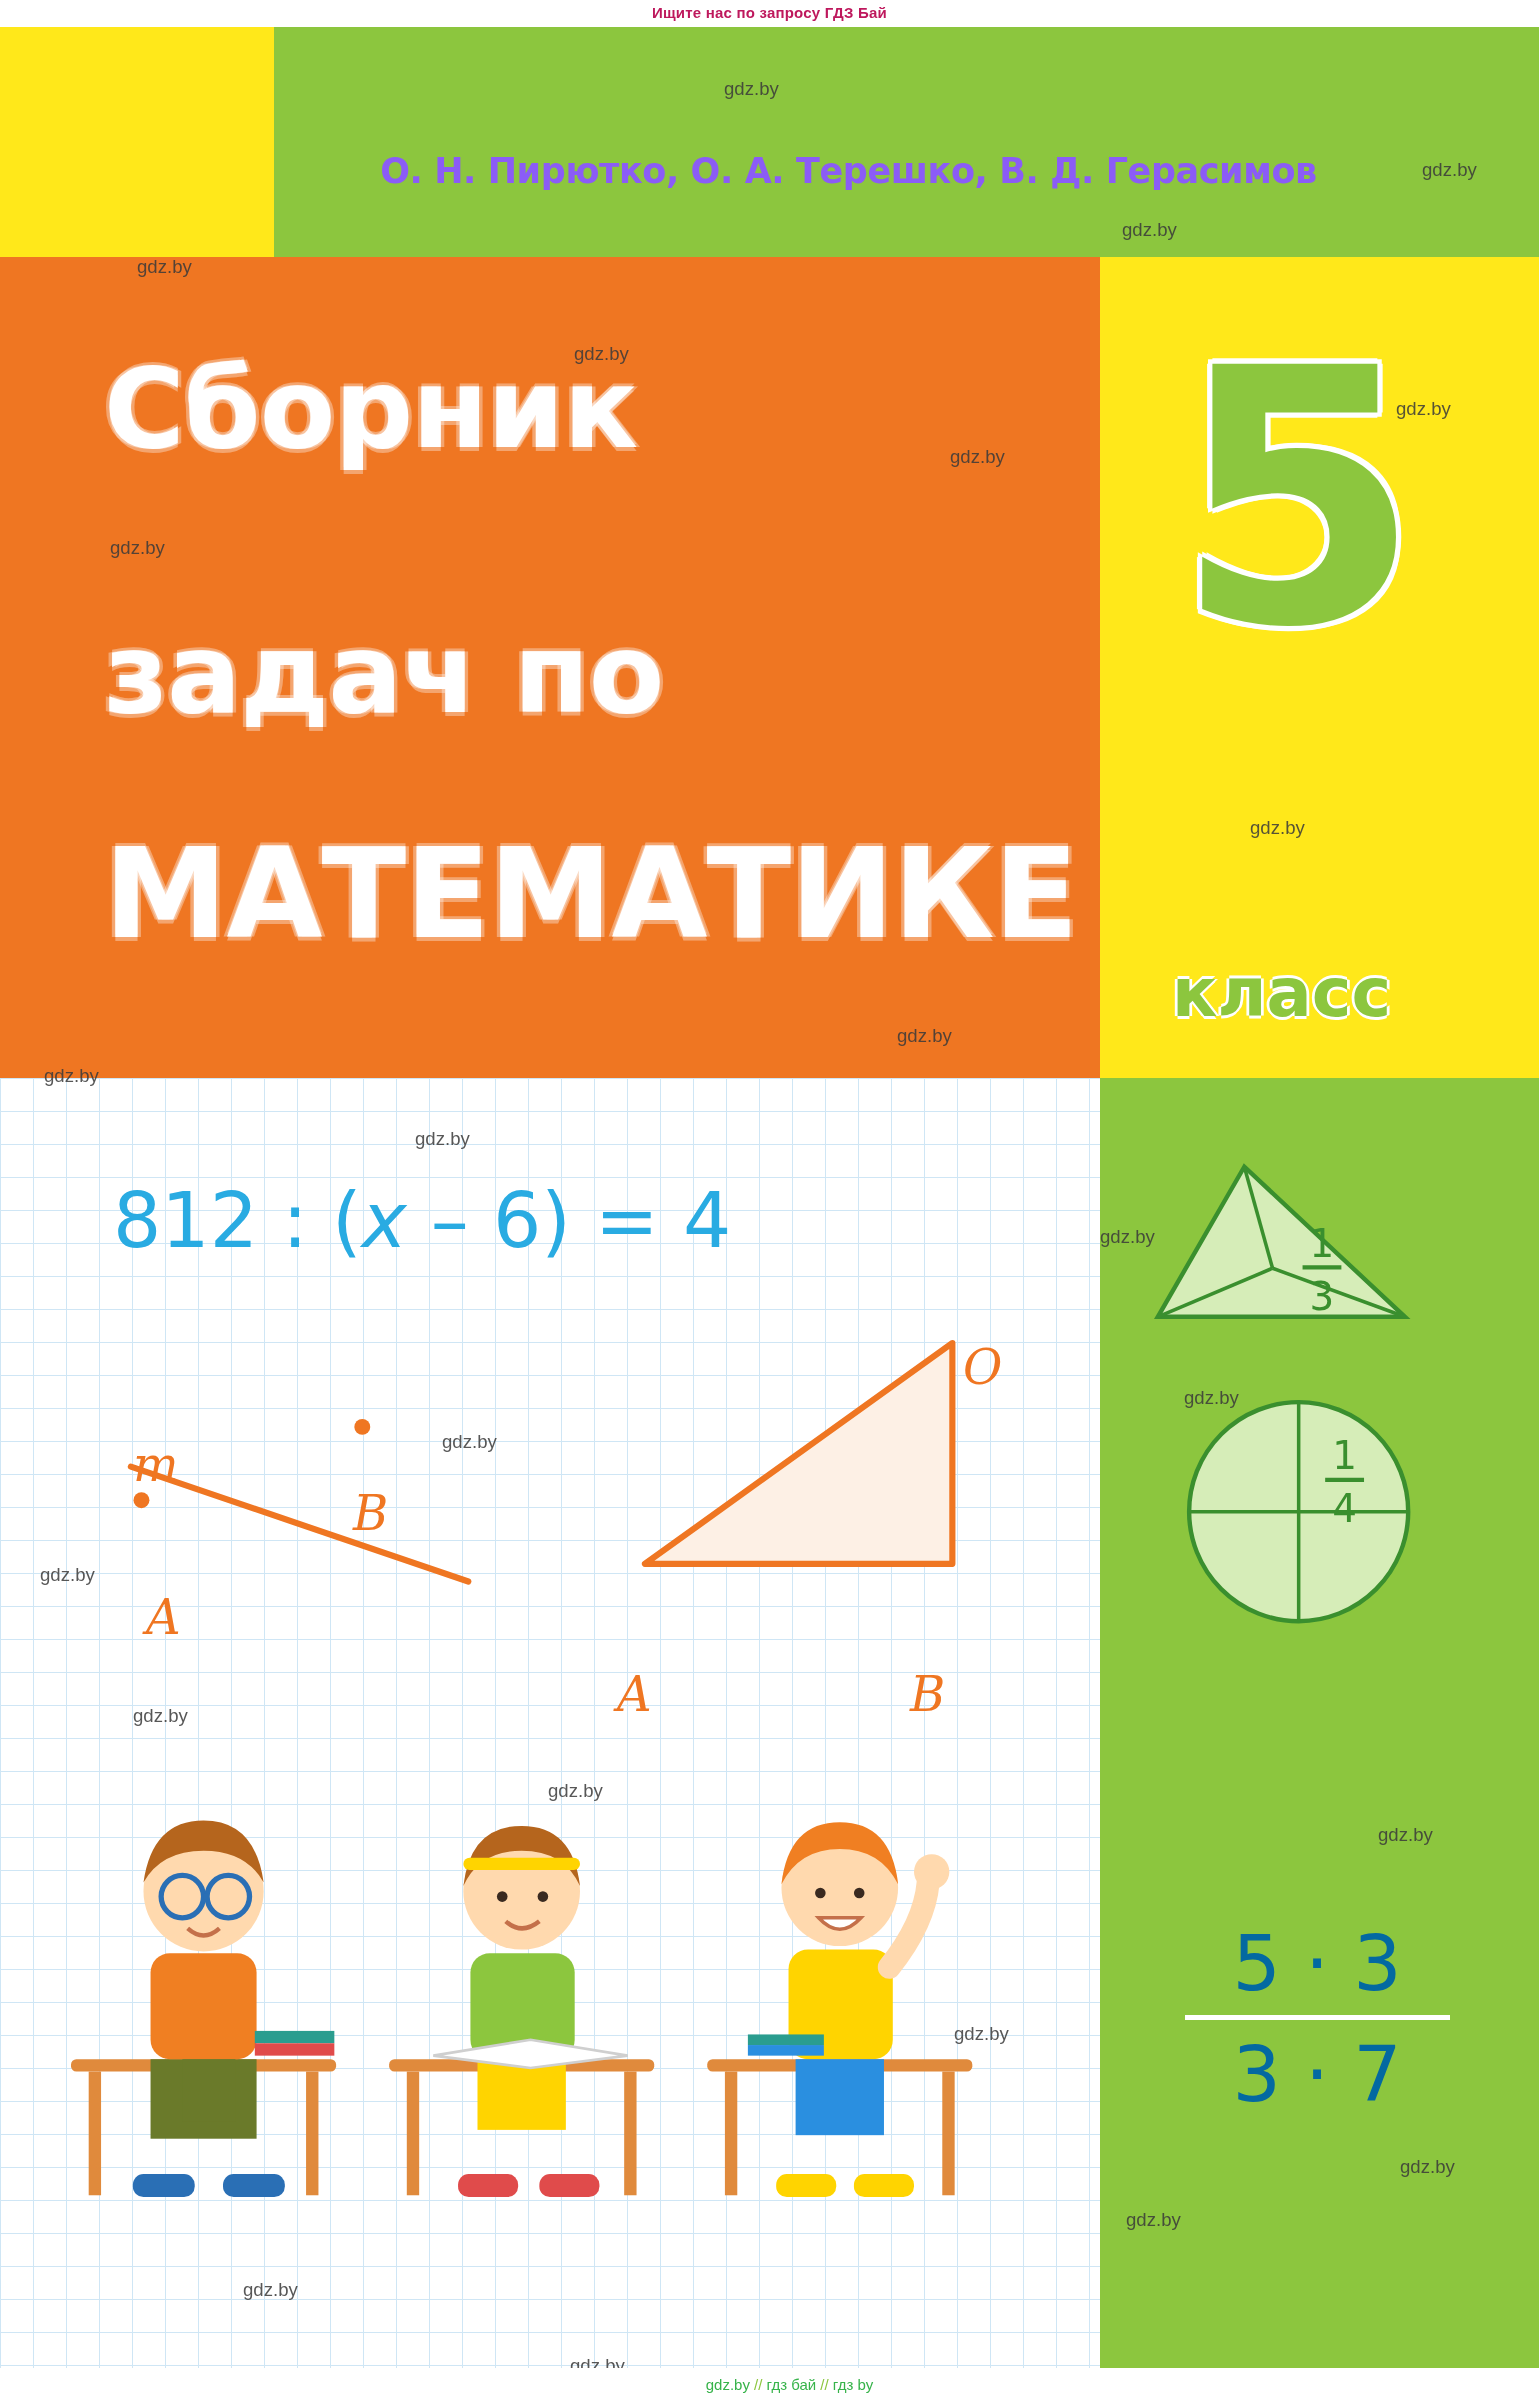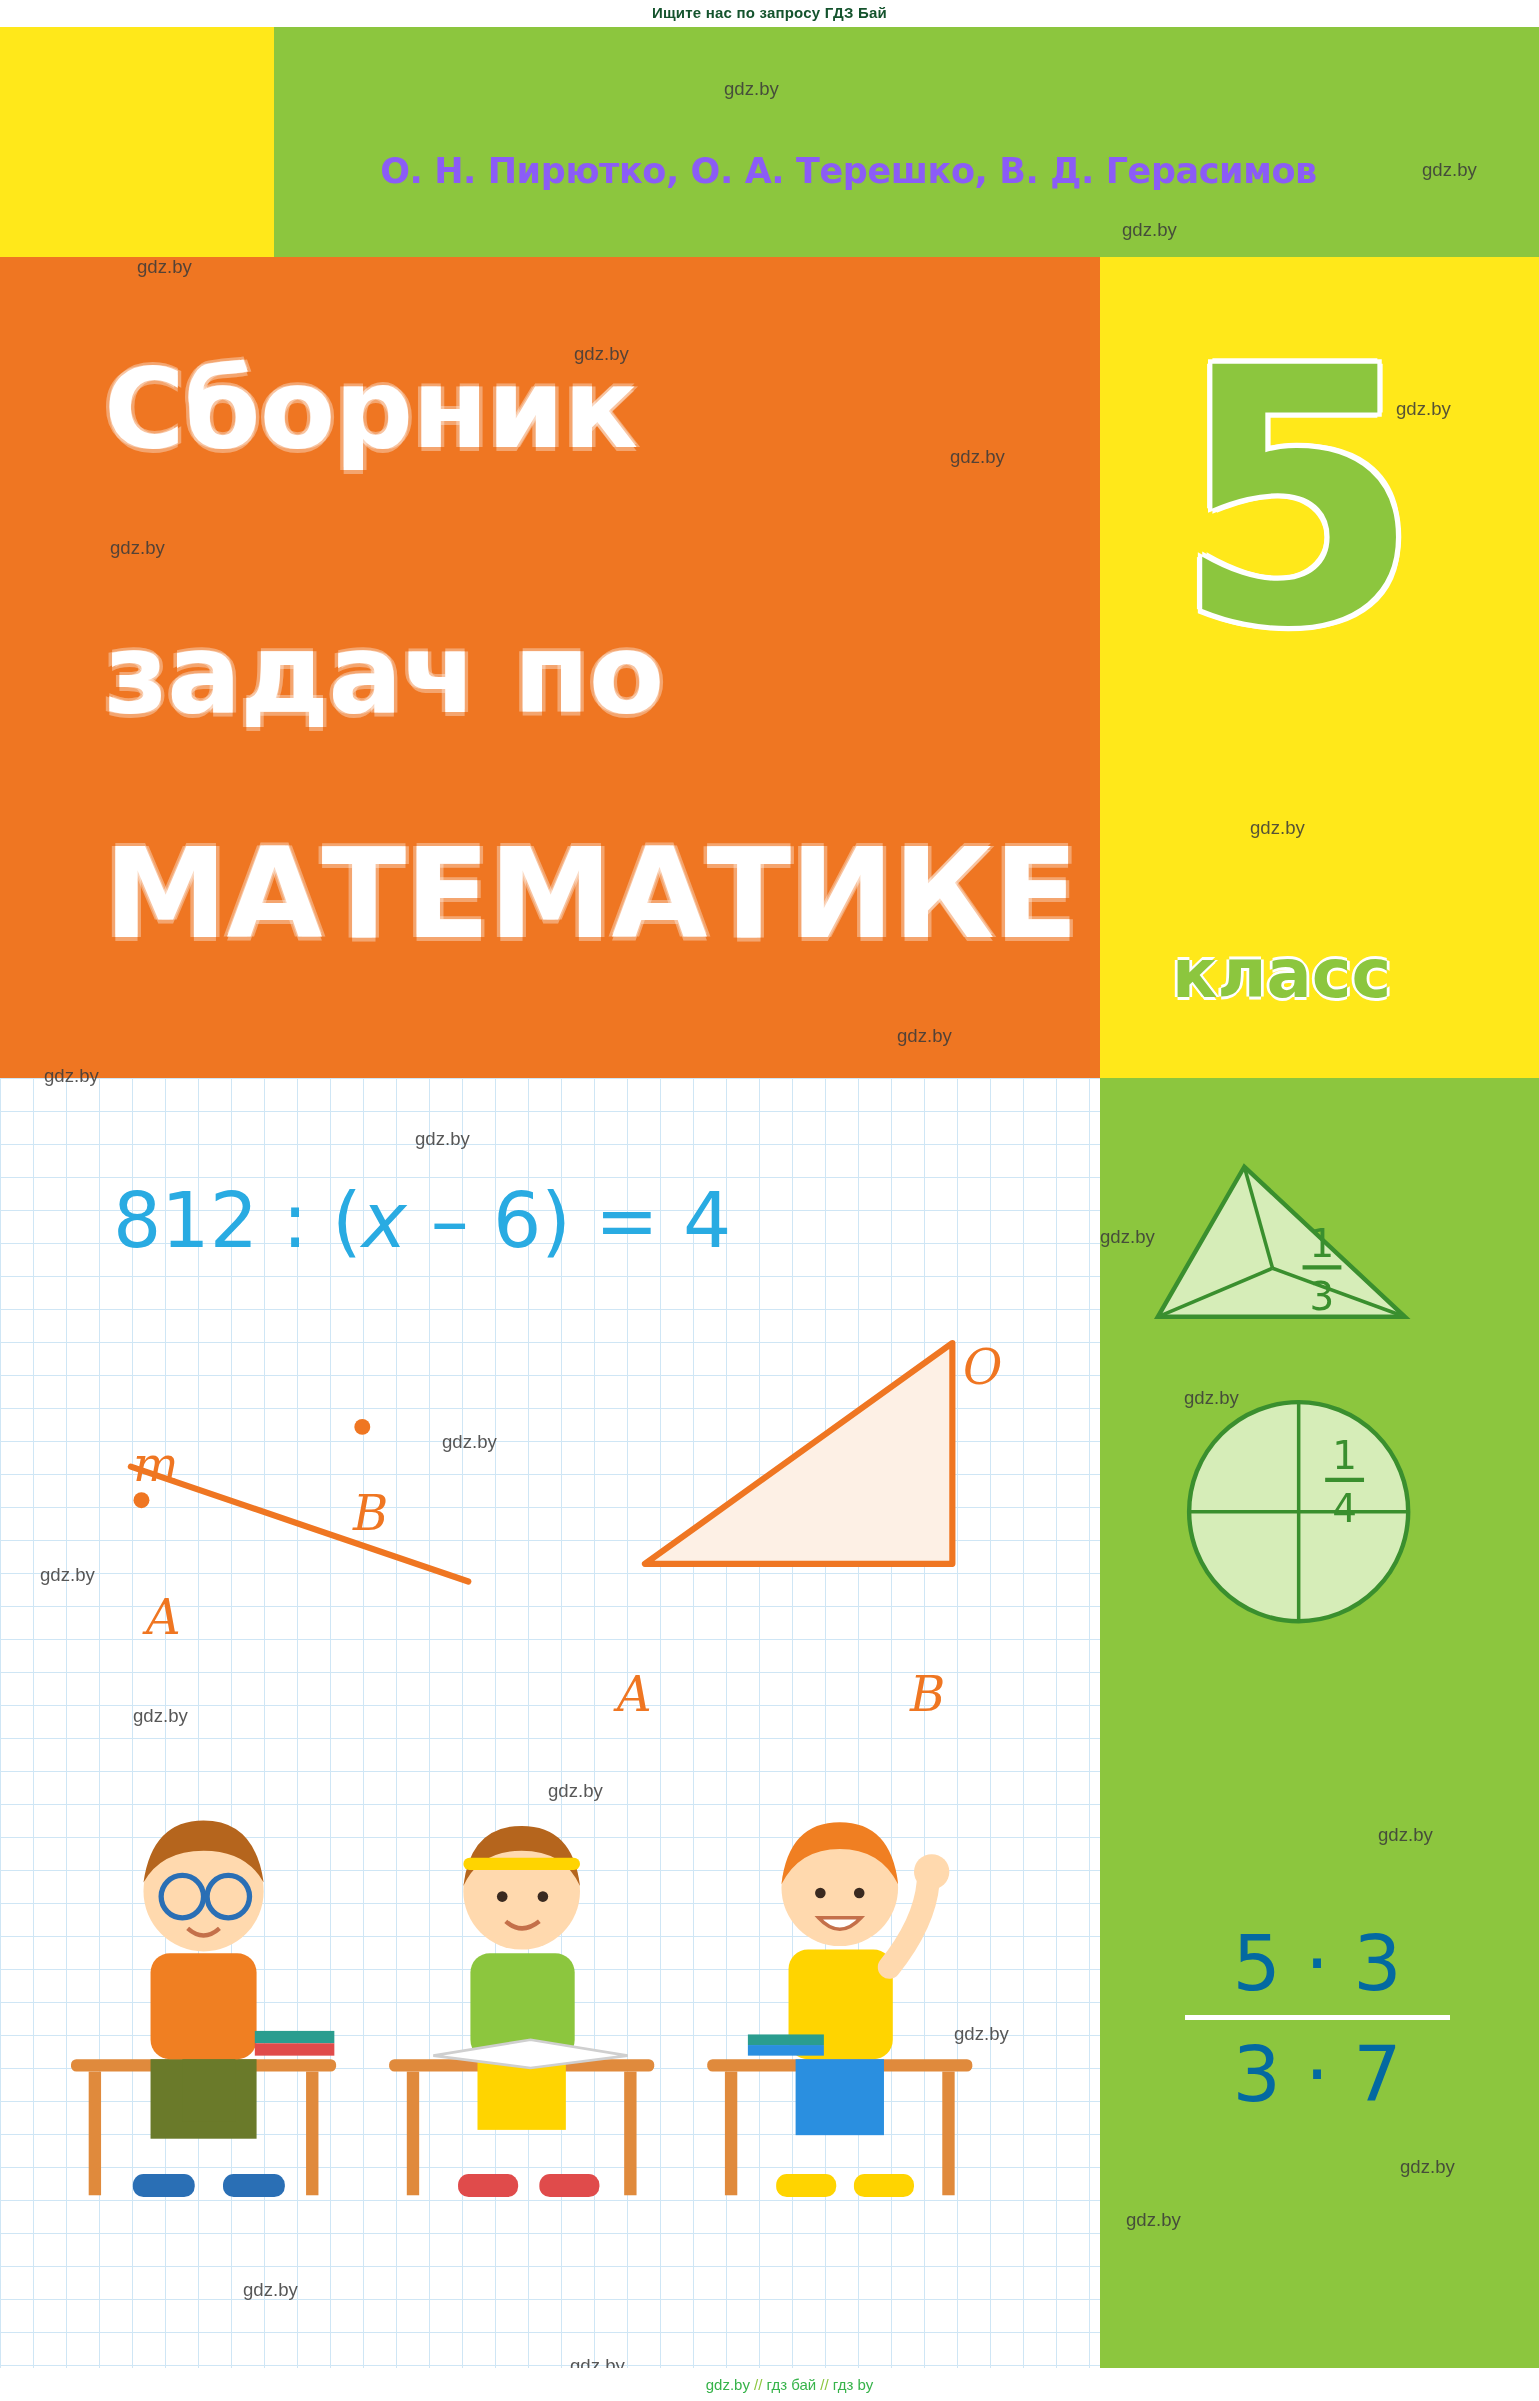--- a/index.html
+++ b/index.html
@@ -19,21 +19,21 @@
   .promo-strip {
     position: absolute;
     left: 0; top: 0;
     width: 1539px;
     height: 26.5px;
     background: #ffffff;
     text-align: center;
     line-height: 26.5px;
     font-size: 15px;
     font-weight: bold;
-    color: #14532d;
+    color: #be185d;
     letter-spacing: 0.2px;
     z-index: 40;
   }
 
   
   .cover {
     position: absolute;
     left: 0; top: 26.5px;
     width: 1539px;
     height: 2341px;
@@ -107,21 +107,21 @@
     color: #8cc63e;
     -webkit-text-stroke: 0px;
     text-shadow:
       5.3px 0 0 #ffffff, -5.3px 0 0 #ffffff,
       0 5.3px 0 #ffffff, 0 -5.3px 0 #ffffff,
       4.4px 4.4px 0 #ffffff, -4.4px -4.4px 0 #ffffff,
       4.4px -4.4px 0 #ffffff, -4.4px 4.4px 0 #ffffff;
   }
   .grade-word {
     position: absolute;
-    left: 1172px; top: 908px;
+    left: 1172px; top: 927px;
     font-family: "DejaVu Sans", sans-serif;
     font-weight: bold;
     font-size: 67px;
     color: #8cc63e;
     text-shadow:
       2.7px 0 0 #ffffff, -2.7px 0 0 #ffffff,
       0 2.7px 0 #ffffff, 0 -2.7px 0 #ffffff;
   }
 
   

